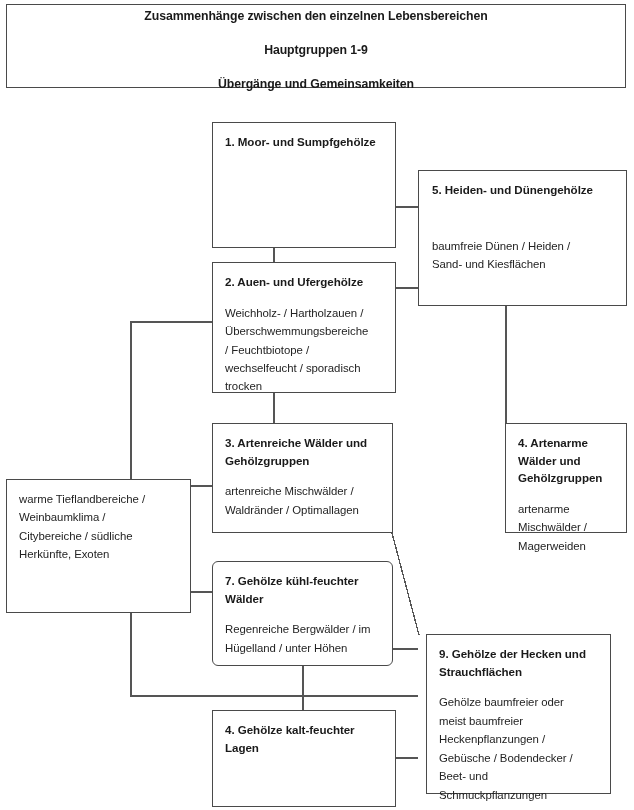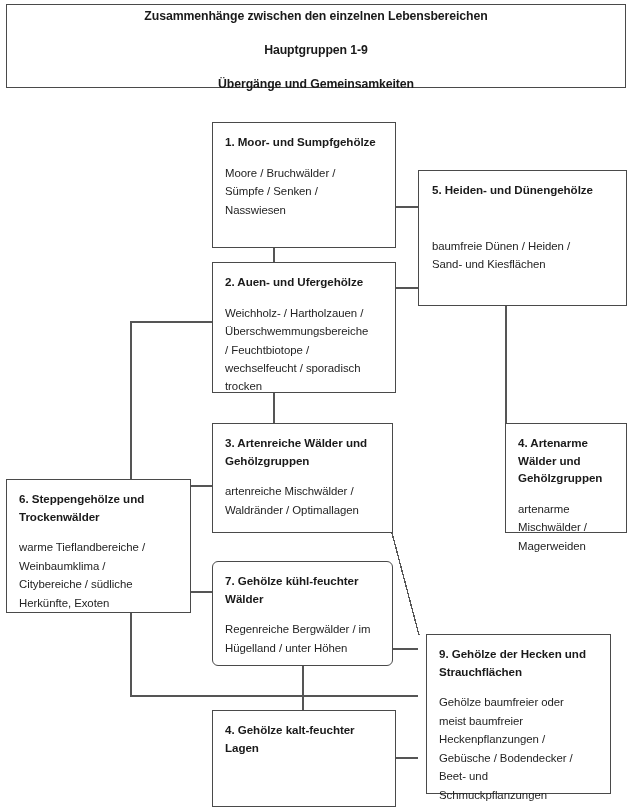--- a/index.html
+++ b/index.html
@@ -134,23 +134,20 @@
   </svg>
 
   <div class="title-box">
     <div class="title-line">Zusammenhänge zwischen den einzelnen Lebensbereichen</div>
     <div class="title-line">Hauptgruppen 1-9</div>
     <div class="title-line">Übergänge und Gemeinsamkeiten</div>
   </div>
 
   <div class="node" id="node-1">
     <div class="head">1. Moor- und Sumpfgehölze</div>
-    <div class="body">Moore / Bruchwälder /
-Sümpfe / Senken /
-Nasswiesen</div>
   </div>
 
   <div class="node" id="node-5">
     <div class="head">5. Heiden- und Dünengehölze</div>
     <div class="body">baumfreie Dünen / Heiden /
 Sand- und Kiesflächen</div>
   </div>
 
   <div class="node" id="node-2">
     <div class="head">2. Auen- und Ufergehölze</div>
@@ -167,21 +164,20 @@
 Waldränder / Optimallagen</div>
   </div>
 
   <div class="node" id="node-4">
     <div class="head">4. Artenarme Wälder und Gehölzgruppen</div>
     <div class="body">artenarme Mischwälder /
 Magerweiden</div>
   </div>
 
   <div class="node" id="node-6">
-    <div class="head">6. Steppengehölze und Trockenwälder</div>
     <div class="body">warme Tieflandbereiche /
 Weinbaumklima /
 Citybereiche / südliche
 Herkünfte, Exoten</div>
   </div>
 
   <div class="node" id="node-7">
     <div class="head">7. Gehölze kühl-feuchter Wälder</div>
     <div class="body">Regenreiche Bergwälder / im
 Hügelland / unter Höhen</div>

